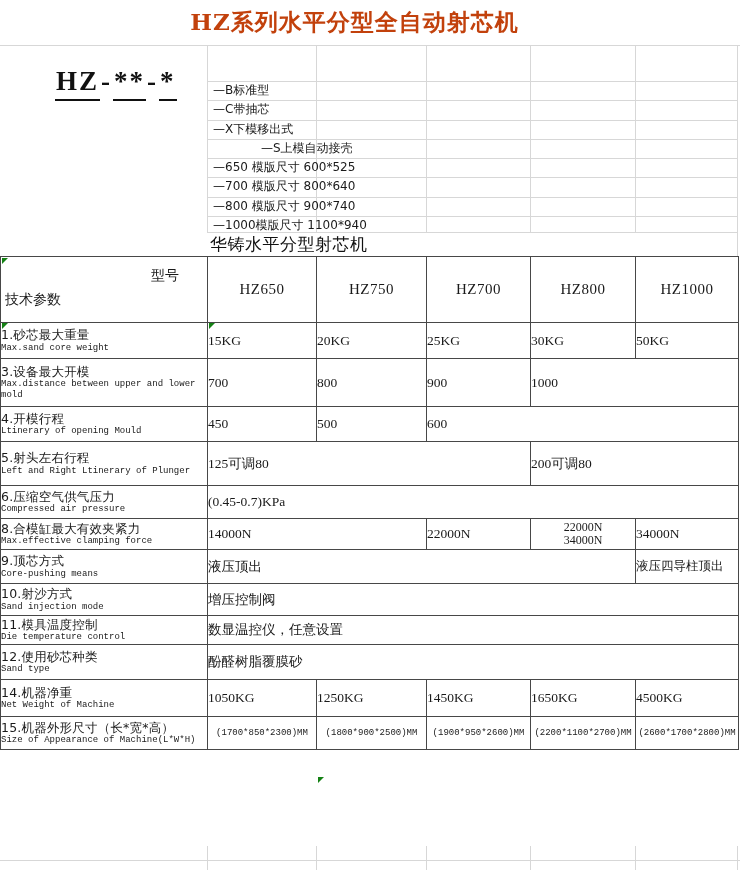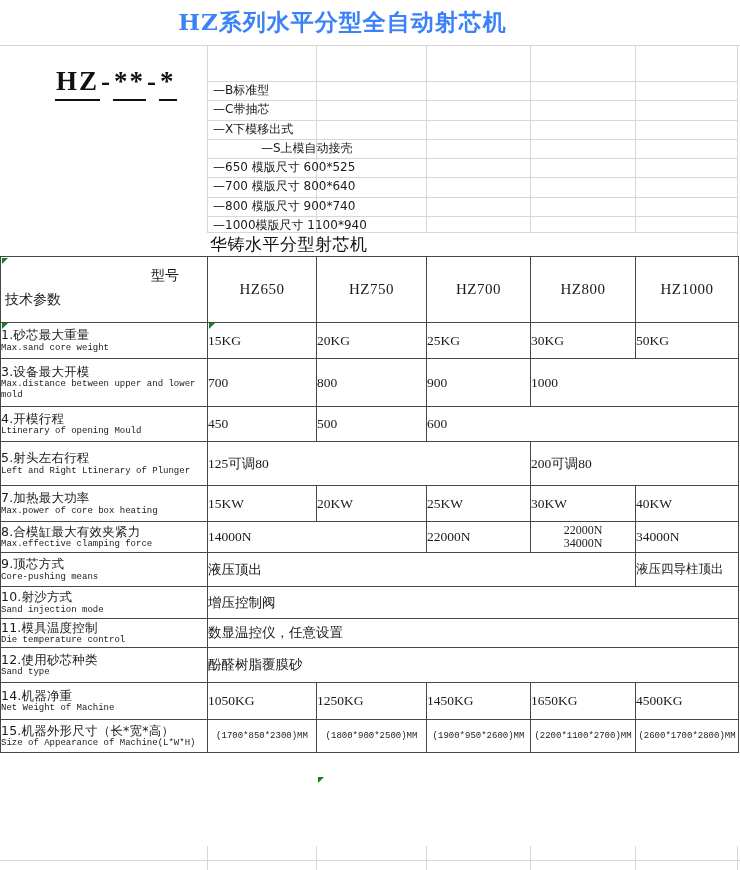--- a/index.html
+++ b/index.html
@@ -4,23 +4,23 @@
 <style>
   html,body { margin:0; padding:0; background:#ffffff; }
   body { width:740px; height:870px; position:relative; overflow:hidden;
          font-family:"DejaVu Sans", sans-serif; color:#1a1a1a; }
 
   
   .gh { position:absolute; height:1px; background:#d7d7d7; }
   .gv { position:absolute; width:1px;  background:#d7d7d7; }
 
   
-  .title { position:absolute; top:7px; left:0; width:685px; text-align:center;
+  .title { position:absolute; top:7px; left:12px; width:685px; text-align:center;
            font-family:"DejaVu Serif", serif; font-weight:bold; font-size:23px;
-           letter-spacing:1px; color:#3b82f6; }
+           letter-spacing:1px; color:#c2410c; }
   .model-code { position:absolute; top:66px; left:55px;
                 font-family:"Liberation Serif", serif; font-weight:bold;
                 font-size:27px; letter-spacing:2px; color:#111; }
   .model-code .u { display:inline-block; border-bottom:2px solid #111; padding:0 1px 2px 1px; }
   .model-code .d { display:inline-block; padding:0 1px; }
 
   .options { position:absolute; left:207px; top:81px; width:531px; }
   .option { position:absolute; left:0; height:19px; line-height:19px;
             padding-left:6px; font-size:12px; white-space:nowrap; }
 
@@ -156,30 +156,26 @@
     <td class="v" colspan="3">600</td>
   </tr>
   <tr style="height:44px;">
     <td class="lab">
       <span class="cn">5.射头左右行程</span>
       <span class="en">Left and Right Ltinerary of Plunger</span>
     </td>
     <td class="v" colspan="3">125可调80</td>
     <td class="v" colspan="2">200可调80</td>
   </tr>
-  <tr style="height:36px;">
-    <td class="lab">
-      <span class="cn">7.加热最大功率</span>
-      <span class="en">Max.power of core box heating</span>
-    </td>
-    <td class="v">15KW</td>
-    <td class="v">20KW</td>
-    <td class="v">25KW</td>
-    <td class="v">30KW</td>
-    <td class="v">40KW</td>
+  <tr style="height:33px;">
+    <td class="lab">
+      <span class="cn">6.压缩空气供气压力</span>
+      <span class="en">Compressed air pressure</span>
+    </td>
+    <td class="v" colspan="5">(0.45-0.7)KPa</td>
   </tr>
   <tr style="height:31px;">
     <td class="lab">
       <span class="cn">8.合模缸最大有效夹紧力</span>
       <span class="en">Max.effective clamping force</span>
     </td>
     <td class="v" colspan="2">14000N</td>
     <td class="v">22000N</td>
     <td class="v2">22000N
 34000N</td>

